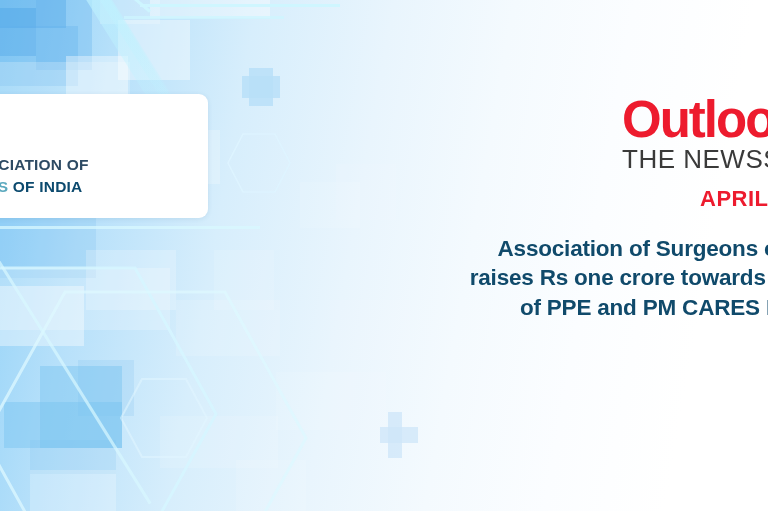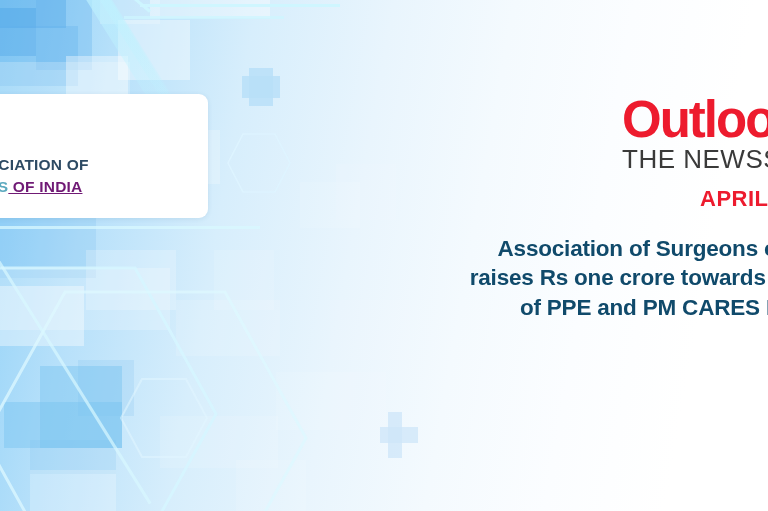--- a/index.html
+++ b/index.html
@@ -42,21 +42,21 @@
     position:absolute;left:-82px;top:62px;
     font-size:15.5px;font-weight:bold;letter-spacing:0.2px;
     color:#2d4a63;white-space:nowrap;
   }
   #asi-line2{
     position:absolute;left:-82px;top:84px;
     font-size:15.5px;font-weight:bold;letter-spacing:0.2px;
     white-space:nowrap;
   }
   .tealword{color:#5ba9be;}
-  .navyword{color:#701a75;text-decoration:underline;}
+  .navyword{color:#0c4a6e;}
 
   
   #brand{
     position:absolute;left:622px;top:96px;width:260px;
   }
   #outlook-word{
     font-size:51px;font-weight:bold;letter-spacing:-2px;
     color:#ed1b2e;line-height:0.95;white-space:nowrap;
   }
   #outlook-sub{

